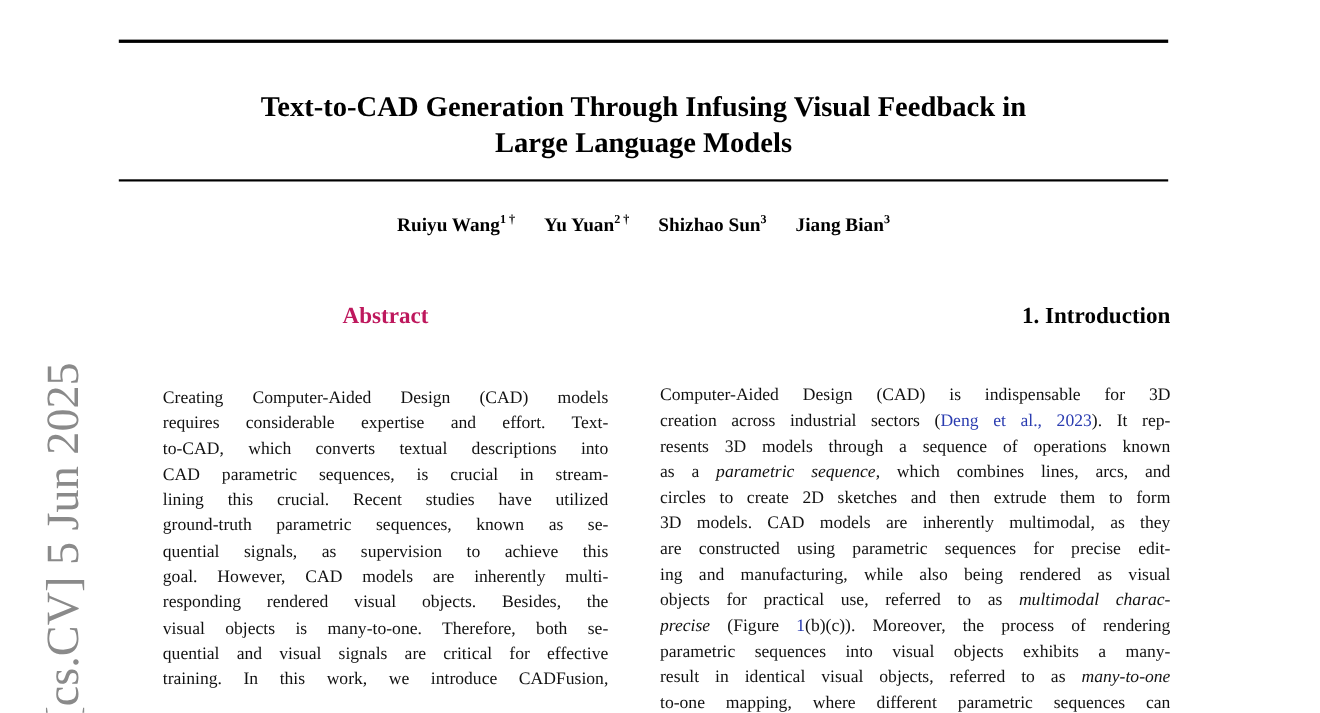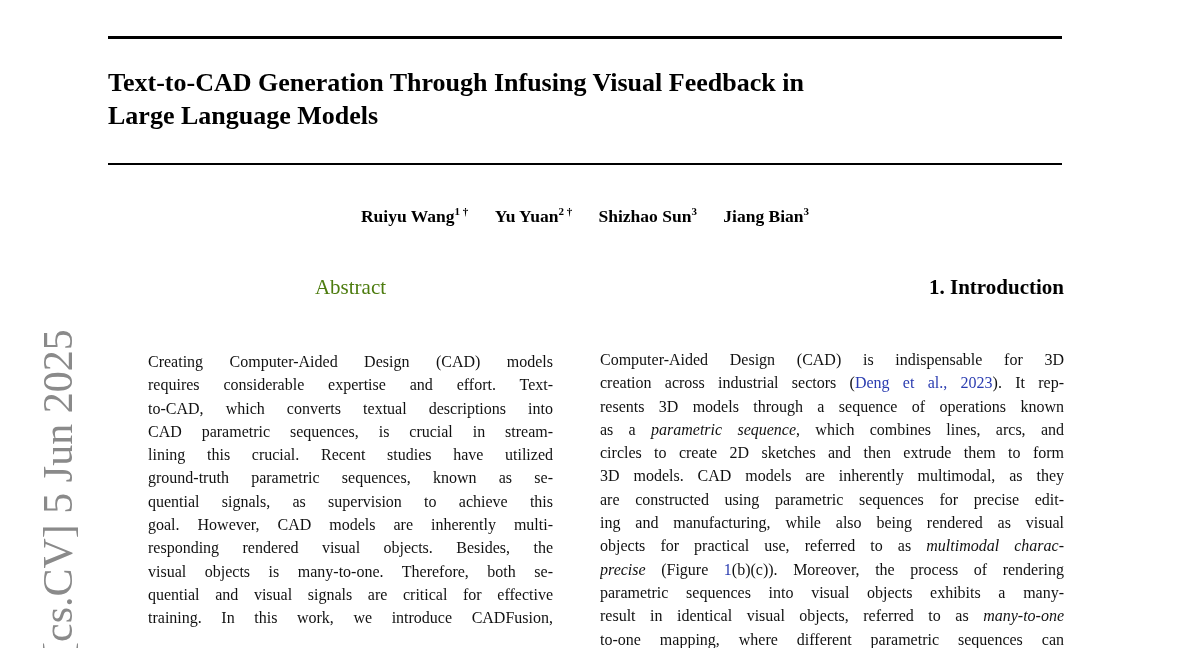--- a/index.html
+++ b/index.html
@@ -4,30 +4,30 @@
 <style>
   html,body{margin:0;padding:0;}
   body{
     width:1200px;height:648px;background:#ffffff;overflow:hidden;position:relative;
     font-family:"Liberation Serif","DejaVu Serif",serif;color:#111;
   }
   .rule{position:absolute;background:#000;}
   .rule-top{left:108px;top:36px;width:954px;height:3px;}
   .rule-bottom{left:108px;top:163px;width:954px;height:2px;}
 
-  .title{position:absolute;left:108px;top:66px;width:954px;text-align:left;
+  .title{position:absolute;left:108px;top:80px;width:954px;text-align:center;
          font-weight:bold;font-size:26px;line-height:33px;color:#000;}
 
-  .authors{position:absolute;left:108px;top:204px;width:954px;text-align:center;
+  .authors{position:absolute;left:108px;top:192px;width:954px;text-align:center;
            font-weight:bold;font-size:17.5px;line-height:24px;color:#000;}
   .author{margin:0 11px;white-space:nowrap;}
   .author sup{font-size:11px;vertical-align:super;line-height:0;}
 
   .abs-head{position:absolute;left:148px;top:275px;width:405px;text-align:center;
-            font-weight:normal;font-size:21px;color:#4d7c0f;}
+            font-weight:bold;font-size:21px;color:#be185d;}
   .intro-head{position:absolute;left:600px;top:275px;width:464px;text-align:right;
               font-weight:bold;font-size:21px;color:#000;}
 
   .col{position:absolute;font-size:16px;color:#111;margin-top:30px;}
   .abs-body{left:148px;top:320px;width:405px;}
   .intro-body{left:600px;top:318px;width:464px;}
   .tline{height:23.3px;line-height:23.3px;overflow:hidden;
          text-align:justify;text-align-last:justify;}
   .tline.noforce{text-align-last:left;}
   .cite{color:var(--cite,#2a3cb0);}

